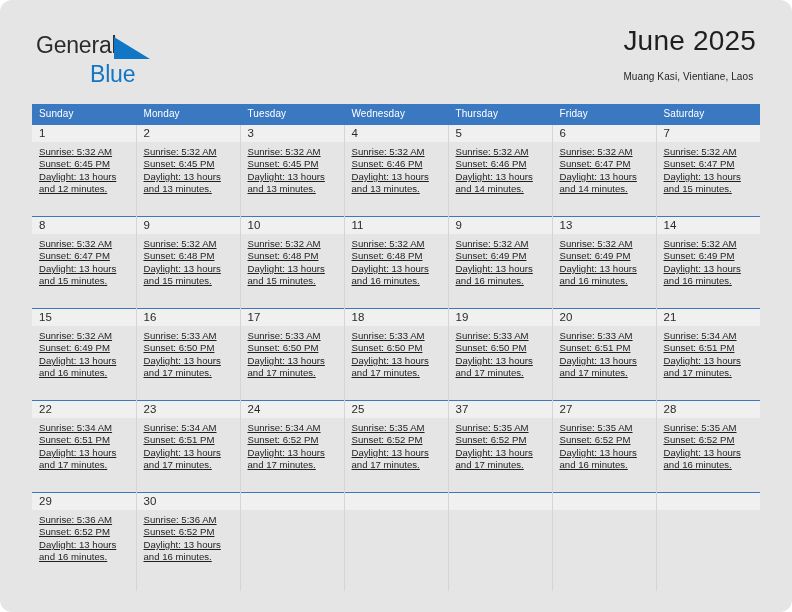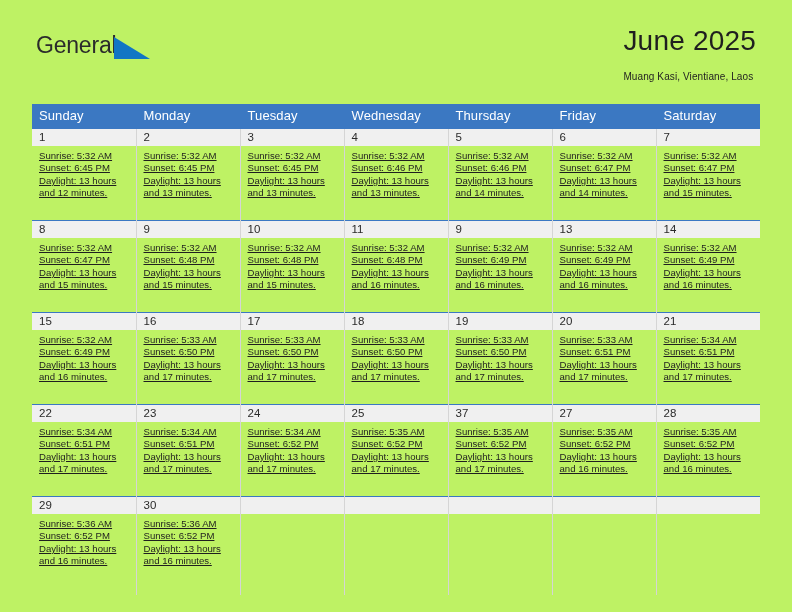--- a/index.html
+++ b/index.html
@@ -10,21 +10,22 @@
     height: 612px;
     background: #ffffff;
     font-family: "Liberation Sans", sans-serif;
     color: #1a1a1a;
     -webkit-font-smoothing: antialiased;
   }
   .page {
     position: relative;
     width: 792px;
     height: 612px;
-    background: #bef264;
+    background: #e5e5e5;
+    border-radius: 12px;
   }
 
   
   .top {
     position: absolute;
     left: 0; right: 0;
     top: 26px;
     height: 72px;
     padding: 0 36px 0 36px;
     display: flex;
@@ -86,21 +87,21 @@
   table.cal {
     width: 728px;
     border-collapse: collapse;
     table-layout: fixed;
   }
   table.cal col { width: 104px; }
 
   thead th {
     background: #3b78c2;
     color: #ffffff;
-    font-size: 13px;
+    font-size: 10px;
     font-weight: normal;
     text-align: left;
     padding: 4px 0 5px 7px;
     border-right: 1px solid #3b78c2;
     height: 20px;
     letter-spacing: 0.1px;
   }
   thead th:last-child { border-right: none; }
 
   tbody tr.week-row > td {
@@ -135,20 +136,21 @@
 <body>
 
 <div class="page">
 
   <div class="top">
 
     <div class="brand">
       <span class="brand-general">General</span><span class="brand-tri"><svg width="36" height="22" viewBox="0 0 36 22" xmlns="http://www.w3.org/2000/svg">
             <polygon points="0,0 36,22 0,22" fill="#1176c4"></polygon>
           </svg></span>
+      <span class="brand-blue">Blue</span>
     </div>
 
     <div class="titles">
       <h1 class="cal-title">June 2025</h1>
       <div class="cal-sub">Muang Kasi, Vientiane, Laos</div>
     </div>
 
   </div>
 
   <div class="cal-wrap">

